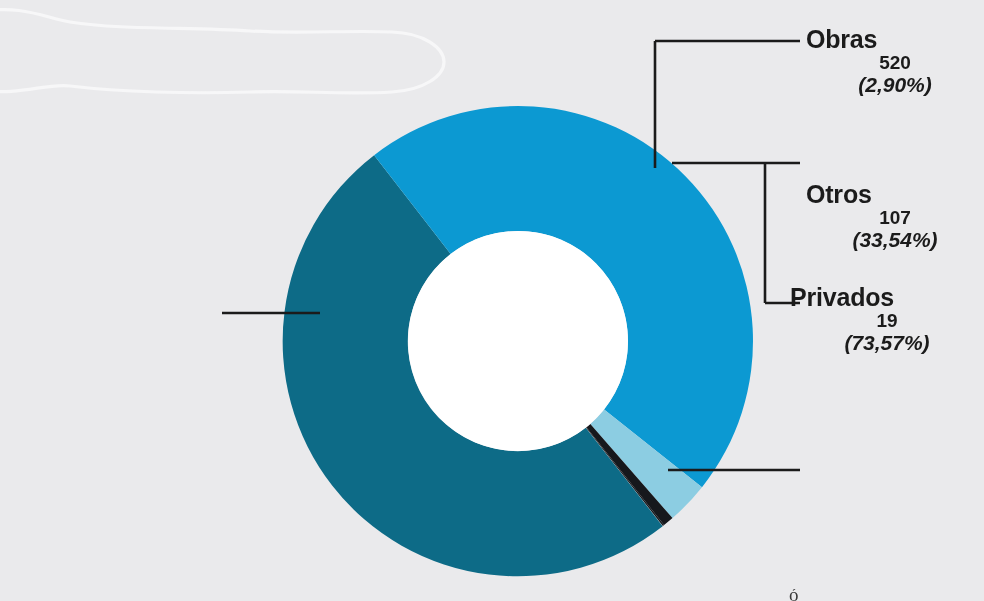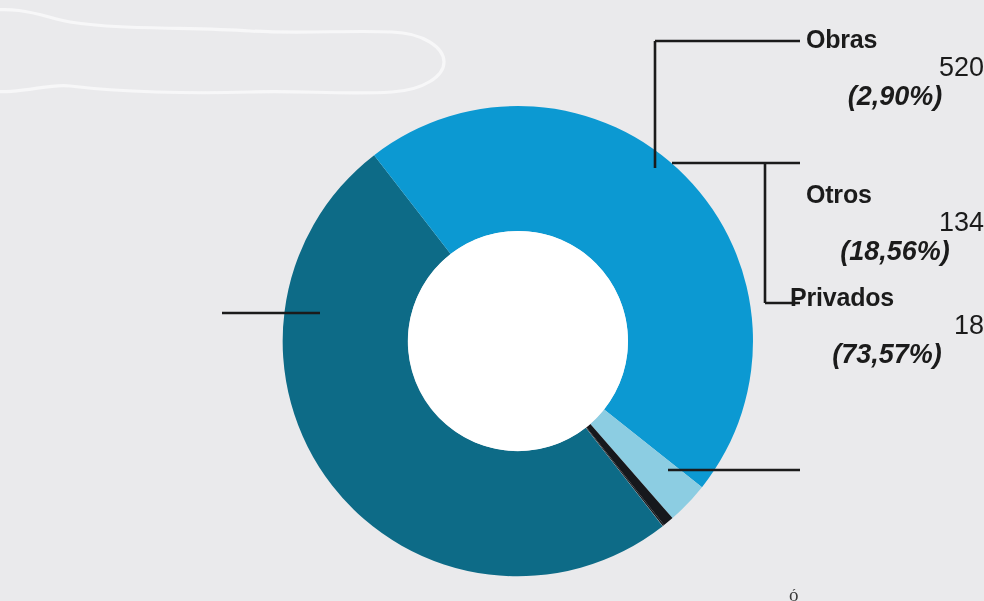--- a/index.html
+++ b/index.html
@@ -35,27 +35,26 @@
     color: #1b1b1b;
     line-height: 1.08;
   }
   .callout .c-name {
     font-weight: bold;
     font-size: 25px;
     letter-spacing: -0.2px;
     white-space: nowrap;
   }
   .callout .c-value {
-    font-size: 27px;
-    font-weight: normal;
+    font-size: 19px;
+    font-weight: bold;
     white-space: nowrap;
-    text-align: right;
   }
   .callout .c-pct {
-    font-size: 27px;
+    font-size: 21px;
     font-style: italic;
     font-weight: bold;
     white-space: nowrap;
   }
   .align-left  { text-align: left; }
   .align-right { text-align: right; }
   .align-center{ text-align: center; }
 
   
   #callout-obras    { left: 806px; top: 26px;  width: 178px; }
@@ -117,27 +116,27 @@
   </svg>
 
   <div class="callout align-left" id="callout-obras">
     <div class="c-name">Obras</div>
     <div class="c-value align-center">520</div>
     <div class="c-pct align-center">(2,90%)</div>
   </div>
 
   <div class="callout align-left" id="callout-otros">
     <div class="c-name">Otros</div>
-    <div class="c-value align-center">134</div>
-    <div class="c-pct align-center">(18,56%)</div>
+    <div class="c-value align-center">107</div>
+    <div class="c-pct align-center">(33,54%)</div>
   </div>
 
   <div class="callout align-left" id="callout-privados">
     <div class="c-name">Privados</div>
-    <div class="c-value align-center">18</div>
+    <div class="c-value align-center">19</div>
     <div class="c-pct align-center">(73,57%)</div>
   </div>
 
 
 
   <div class="crop-mark">ó</div>
 
 </div>
 
 </body></html>

